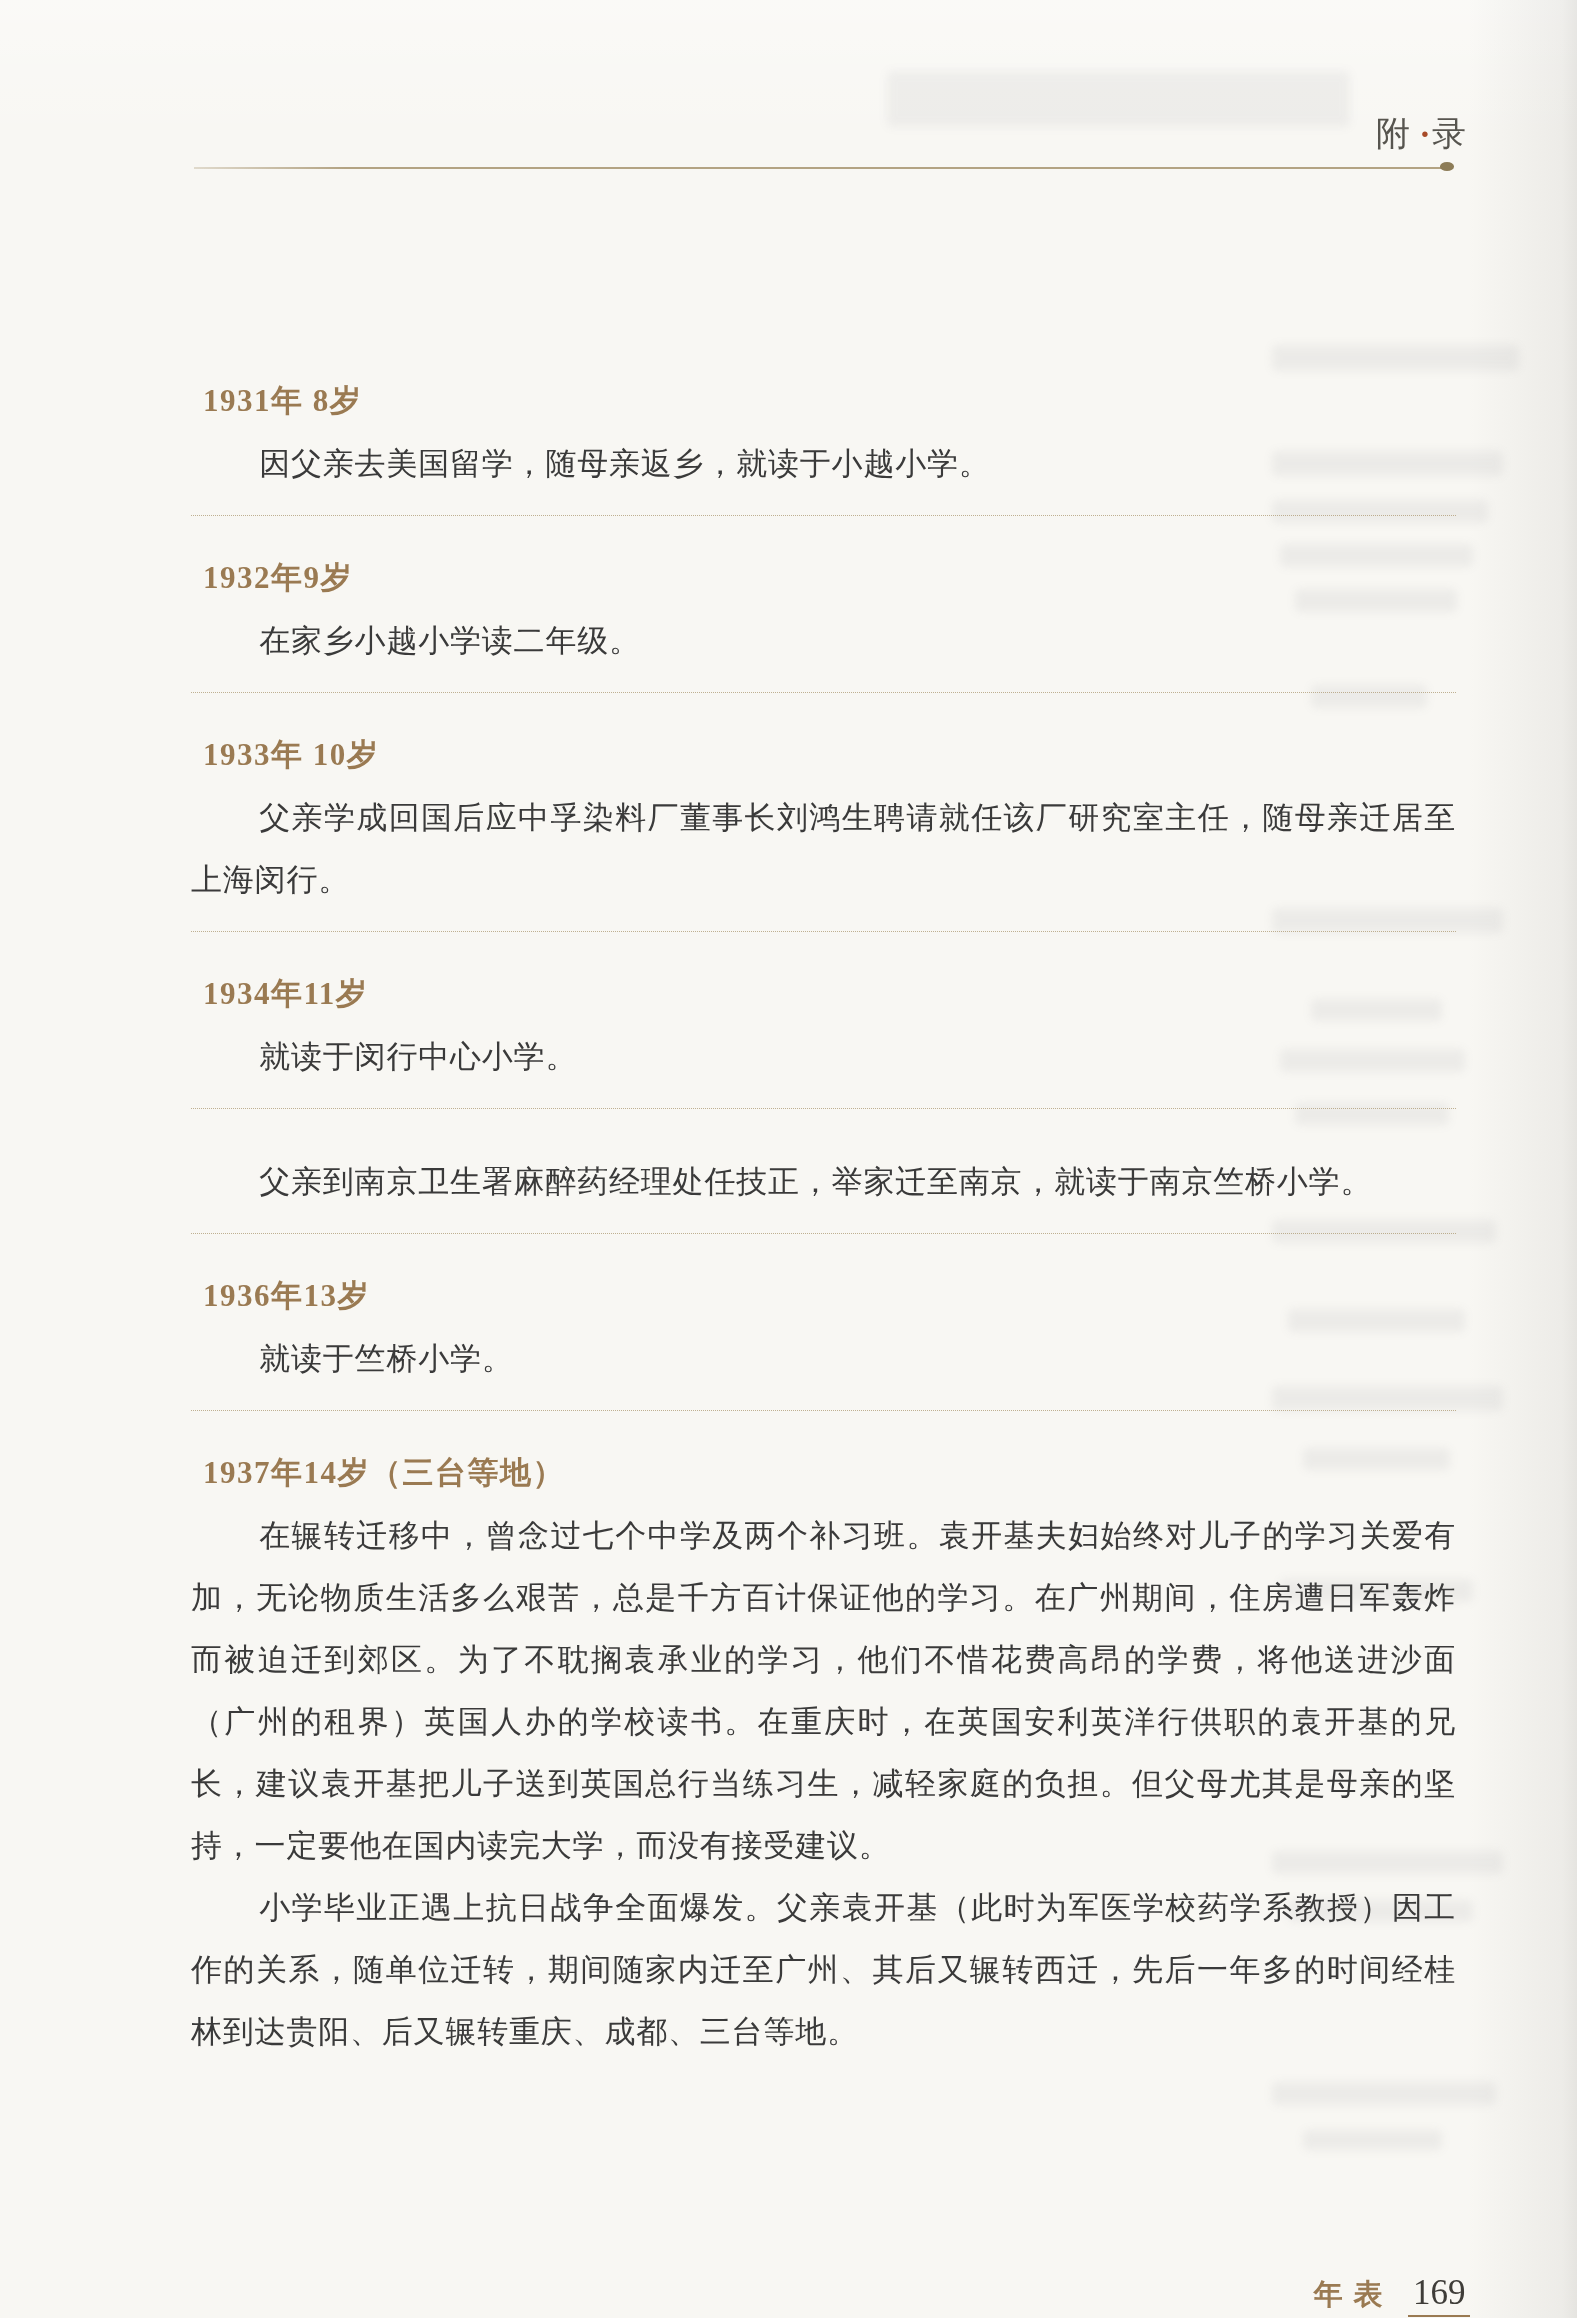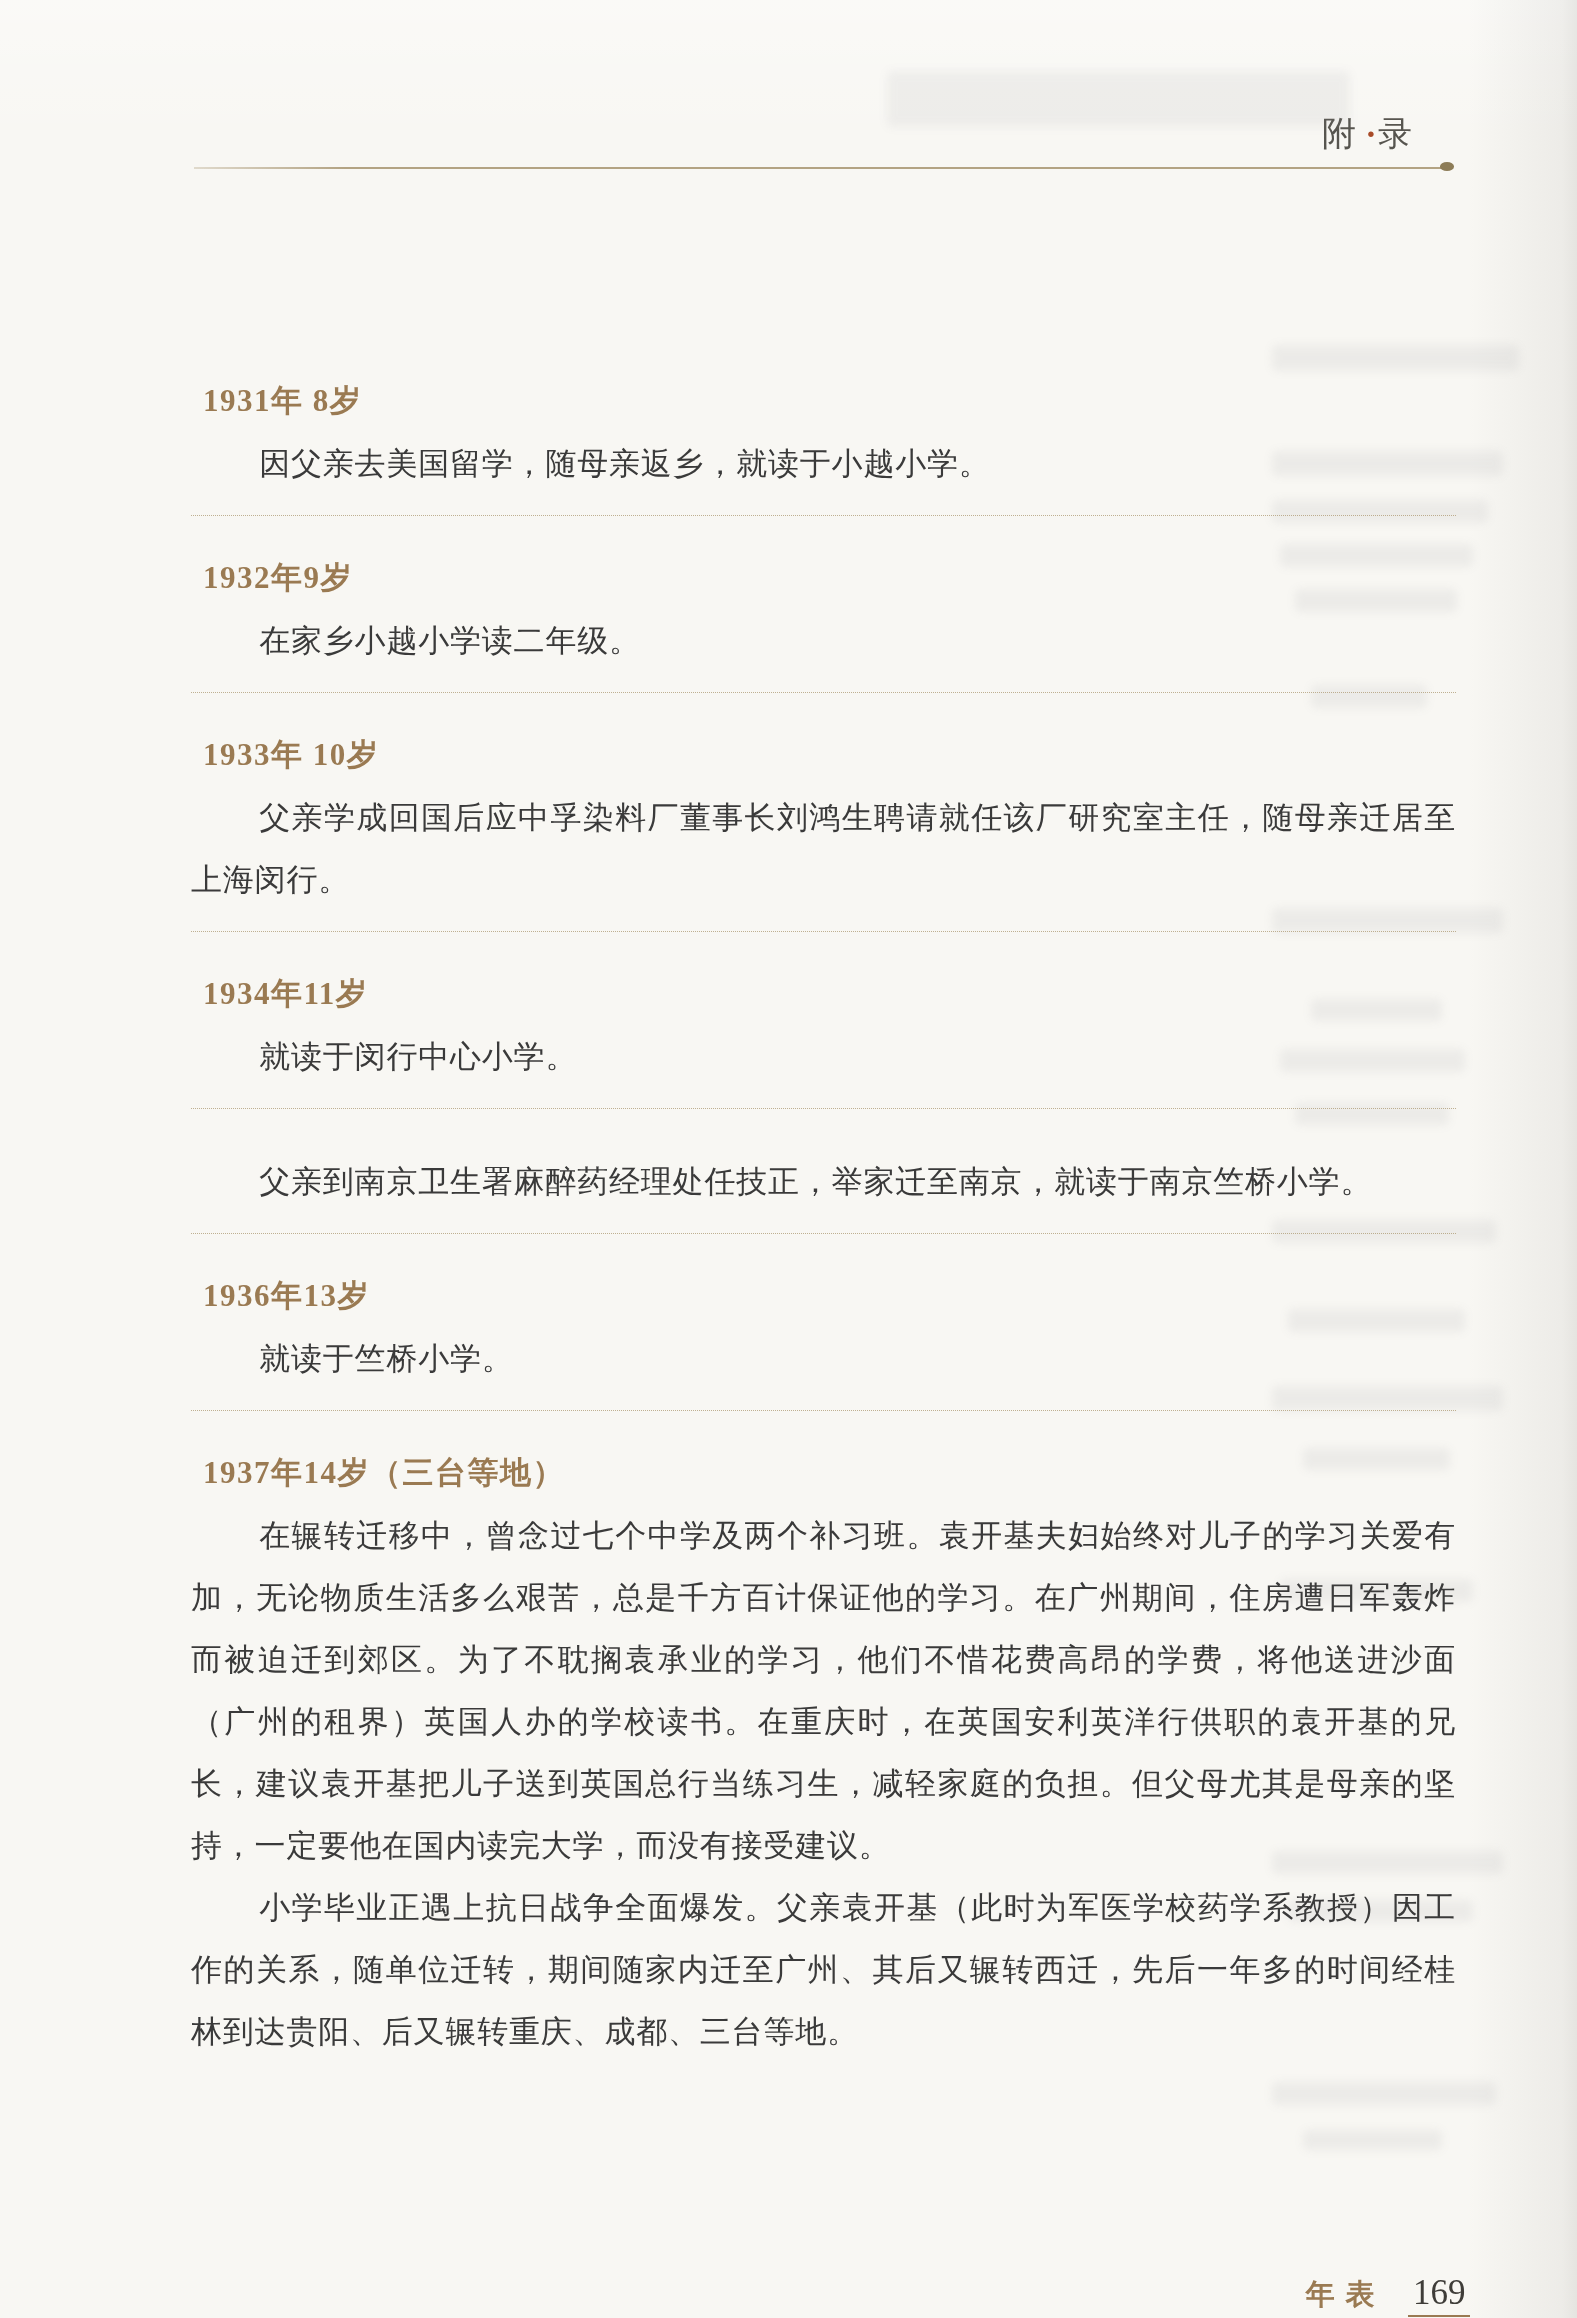--- a/index.html
+++ b/index.html
@@ -10,21 +10,21 @@
     background:
       linear-gradient(to right, rgba(0,0,0,0) 0%, rgba(0,0,0,0) 93%, rgba(90,88,84,0.07) 99%, rgba(90,88,84,0.12) 100%),
       linear-gradient(to bottom, rgba(255,255,255,0.35) 0%, rgba(0,0,0,0) 6%),
       #f8f7f3;
     overflow:hidden;
     font-family:"Liberation Serif","DejaVu Serif",serif;
   }
 
   
   .page-header-title {
-    position:absolute; top:114px; left:1322px;
+    position:absolute; top:114px; left:1376px;
     font-size:34px; line-height:40px; color:#57554f;
     letter-spacing:7.7px; white-space:nowrap; font-weight:500;
   }
   .page-header-title .dot { color:#a84b28; font-weight:bold; letter-spacing:0; margin:0 1.5px; }
   .header-rule {
     position:absolute; top:167px; left:194px; width:1257px; height:1.5px;
     background:linear-gradient(to right, rgba(179,163,131,0.35), #b3a383 12%, #b3a383);
   }
   .header-rule-dot {
     position:absolute; top:162px; left:1440px; width:14px; height:8.5px;
@@ -47,21 +47,21 @@
     border:none; border-top:1.5px dotted rgba(172,152,112,0.75);
   }
 
   
   .page-footer {
     position:absolute; top:2235px; right:108px;
     display:flex; align-items:baseline; white-space:nowrap;
   }
   .footer-section { font-size:29px; color:#9a7a52; letter-spacing:10.8px; font-weight:bold;margin-top:40px; }
   .footer-page {
-    font-size:35px; color:#3f3d39; margin-left:23px; padding:0 4.6px 1.5px 4.6px;
+    font-size:35px; color:#3f3d39; margin-left:15px; padding:0 4.6px 1.5px 4.6px;
     border-bottom:5.4px double #9a7a52; font-family:"Liberation Serif","DejaVu Serif",serif;
   }
 
   
   .ghost {
     position:absolute; background:#85858c; opacity:0.10;
     filter:blur(4.6px); border-radius:4.6px;
   }
 </style>
 </head>

